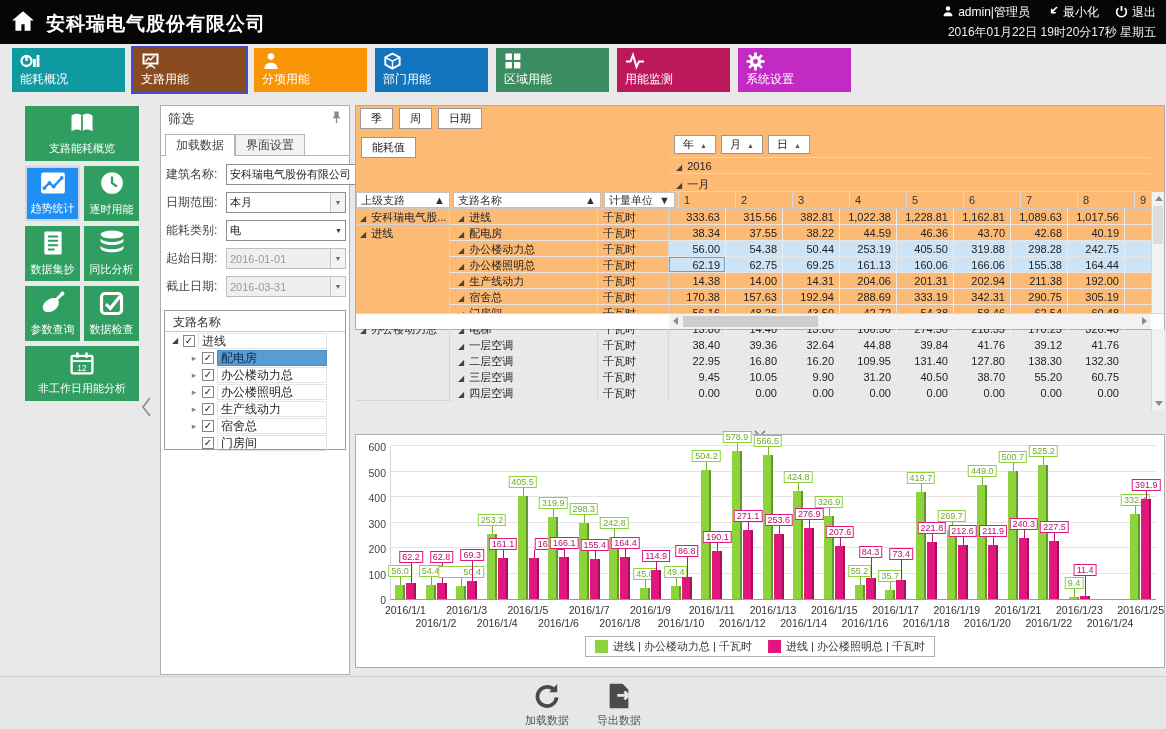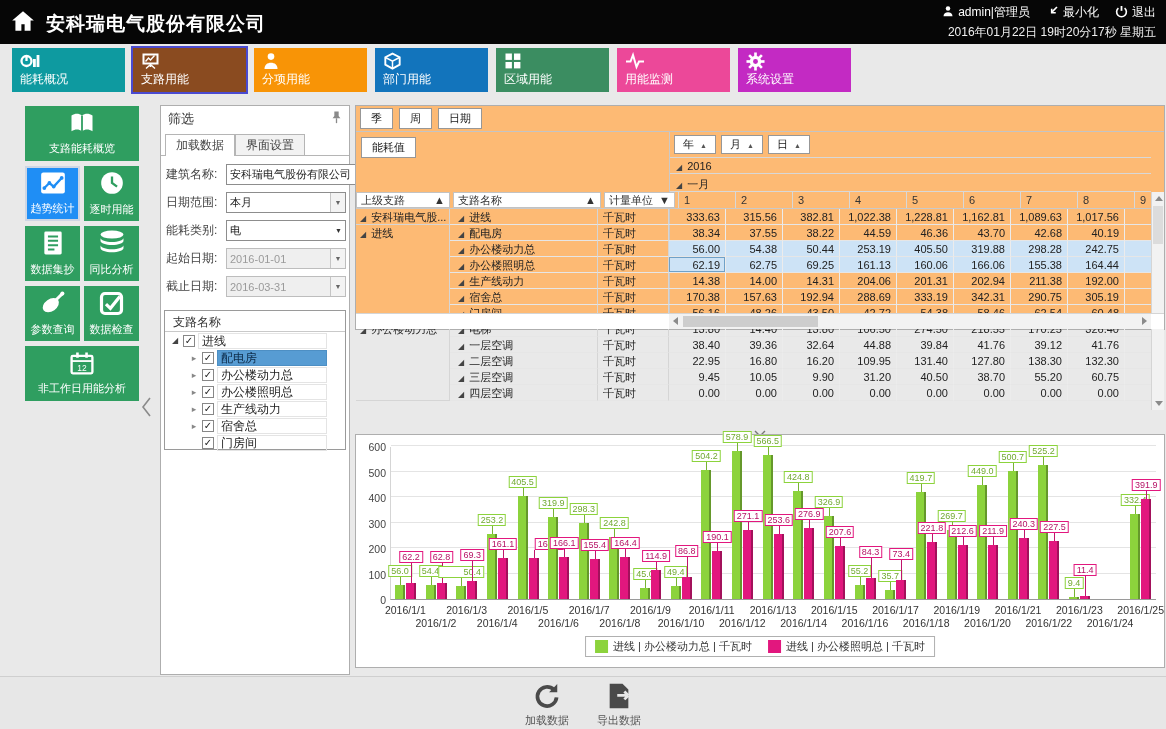--- a/index.html
+++ b/index.html
@@ -181,21 +181,21 @@
     </div>
     <div class="navtab" style="background: rgb(59, 141, 97);">
       <span class="nicon"><svg width="18" height="18" viewBox="0 0 18 18" fill="#fff">
           <rect x="1.5" y="1.5" width="6.4" height="6.4"></rect>
           <rect x="10" y="1.5" width="6.4" height="6.4"></rect>
           <rect x="1.5" y="10" width="6.4" height="6.4"></rect>
           <rect x="10" y="10" width="6.4" height="6.4"></rect>
         </svg></span>
       <span class="nlbl">区域用能</span>
     </div>
-    <div class="navtab" style="background: #ec4899;">
+    <div class="navtab" style="background: #be185d;">
       <span class="nicon"><svg width="20" height="18" viewBox="0 0 20 18">
           <path d="M1 9.5h4.5L8 3l3.5 12L14 9.5h5" fill="none" stroke="#fff" stroke-width="2"></path>
         </svg></span>
       <span class="nlbl">用能监测</span>
     </div>
     <div class="navtab" style="background: rgb(195, 42, 195);">
       <span class="nicon"><svg width="19" height="19" viewBox="0 0 20 20">
           <g fill="#fff">
             <rect x="8.6" y="0.5" width="2.8" height="19"></rect>
             <rect x="8.6" y="0.5" width="2.8" height="19" transform="rotate(45 10 10)"></rect>

